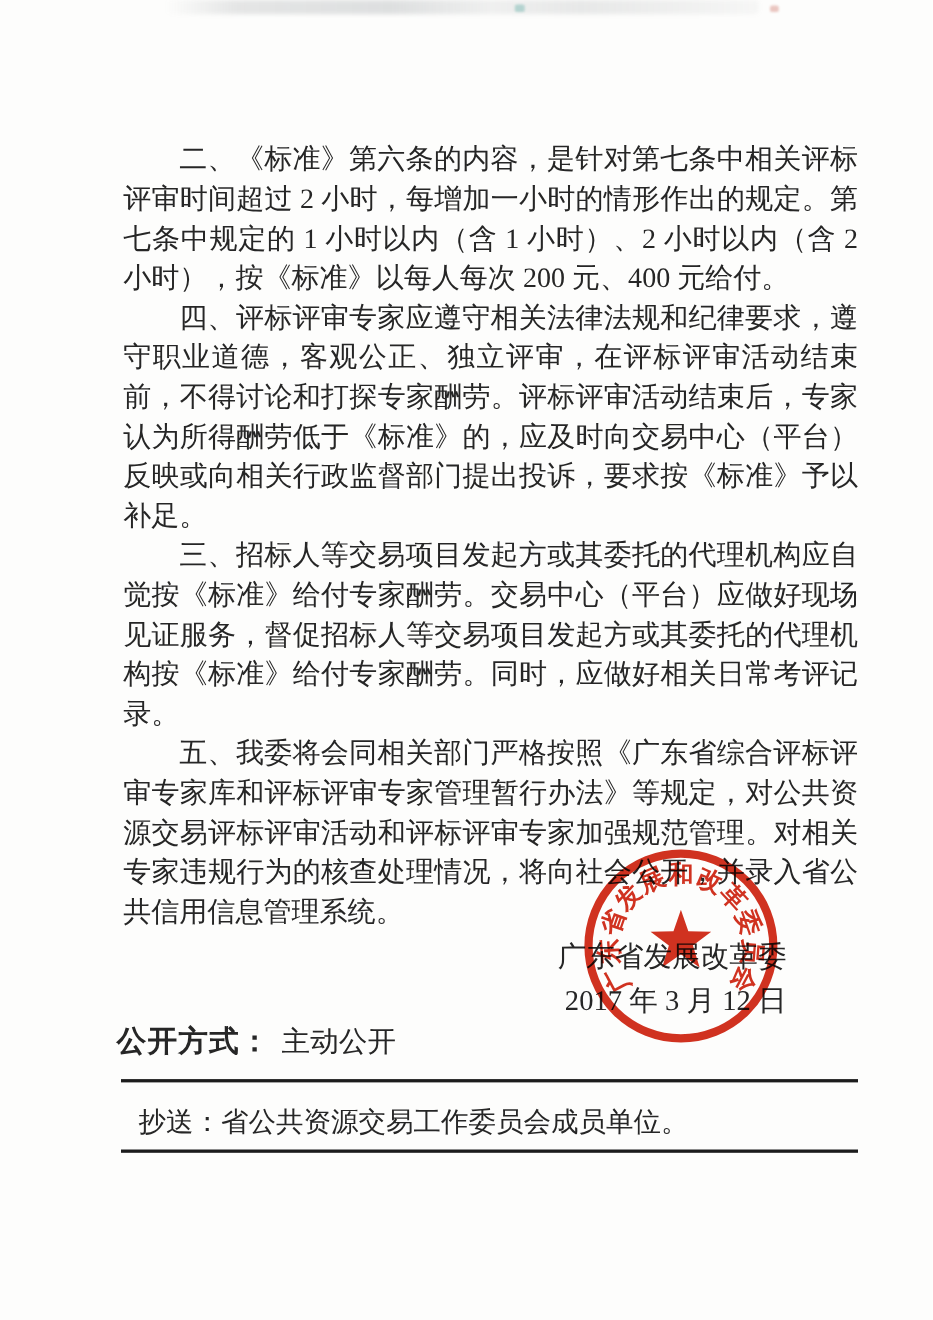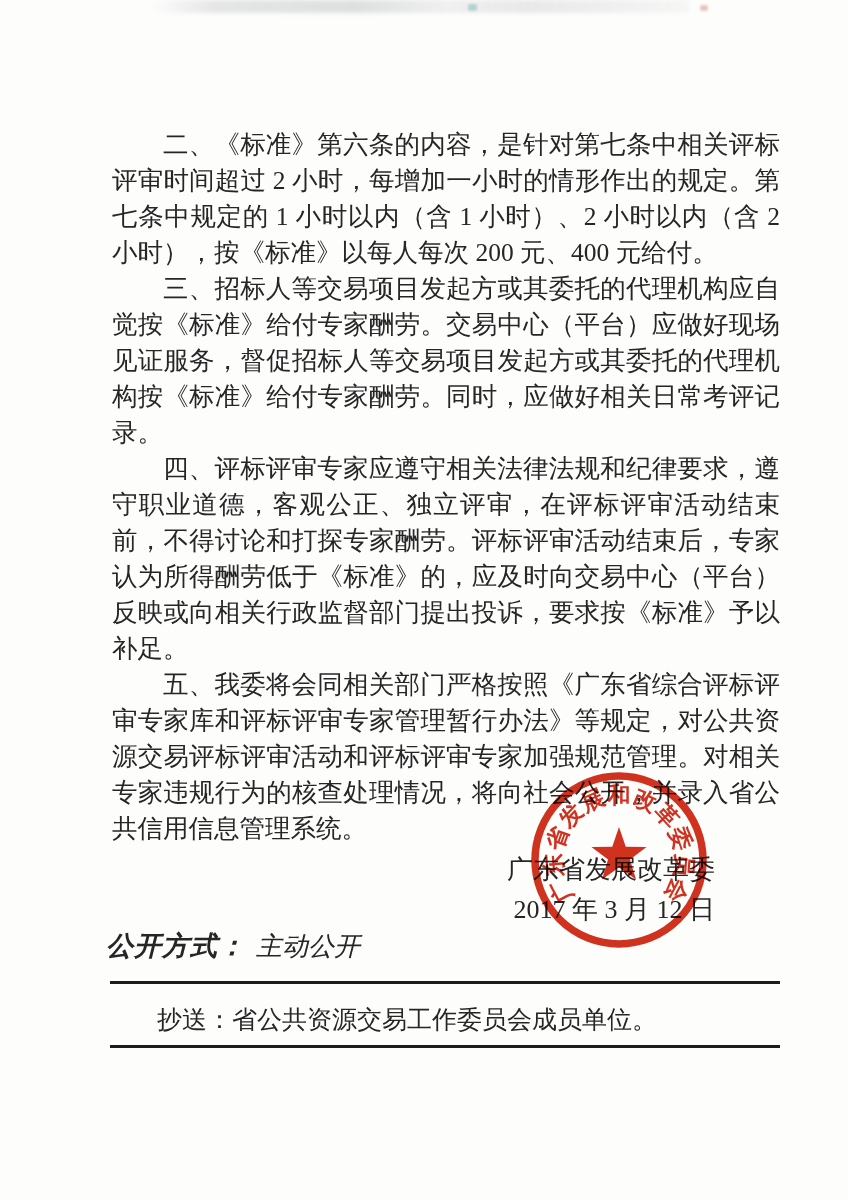--- a/index.html
+++ b/index.html
@@ -72,21 +72,20 @@
     width: 190px; height: 192px;
     mix-blend-mode: multiply;
     opacity: 0.93;
   }
 
   .publicity-row {
     position: absolute;
     left: 106px; top: 928px;
     font-size: 27px;
     white-space: nowrap;
-    font-style: italic;
   }
   .publicity-label {
     font-family: "Liberation Sans", "DejaVu Sans", sans-serif;
     font-weight: 700;
     letter-spacing: 1px;
   }
   .publicity-value {
     margin-left: 10px;
     font-size: 26px;
   }
@@ -100,21 +99,20 @@
     border: none;
   }
   .rule-1 { top: 981px; }
   .rule-2 { top: 1045px; }
 
   .cc-row {
     position: absolute;
     left: 126px; top: 1003px;
     font-size: 25px;
     white-space: nowrap;
-    margin-left: 31px;
   }
 
   .footer-row {
     position: absolute;
     left: 126px; top: 1062px;
     width: 656px;
     display: flex;
     justify-content: space-between;
     font-size: 25px;
   }
@@ -124,22 +122,22 @@
 <body>
 
 <div class="page">
 
   <div class="scan-artifact"></div>
   <div class="speck-teal"></div>
   <div class="speck-red"></div>
 
   <main class="body-text">
     <p>二、《标准》第六条的内容，是针对第七条中相关评标评审时间超过 2 小时，每增加一小时的情形作出的规定。第七条中规定的 1 小时以内（含 1 小时）、2 小时以内（含 2 小时），按《标准》以每人每次 200 元、400 元给付。</p>
+    <p>四、评标评审专家应遵守相关法律法规和纪律要求，遵守职业道德，客观公正、独立评审，在评标评审活动结束前，不得讨论和打探专家酬劳。评标评审活动结束后，专家认为所得酬劳低于《标准》的，应及时向交易中心（平台）反映或向相关行政监督部门提出投诉，要求按《标准》予以补足。</p>
     <p>三、招标人等交易项目发起方或其委托的代理机构应自觉按《标准》给付专家酬劳。交易中心（平台）应做好现场见证服务，督促招标人等交易项目发起方或其委托的代理机构按《标准》给付专家酬劳。同时，应做好相关日常考评记录。</p>
-    <p>四、评标评审专家应遵守相关法律法规和纪律要求，遵守职业道德，客观公正、独立评审，在评标评审活动结束前，不得讨论和打探专家酬劳。评标评审活动结束后，专家认为所得酬劳低于《标准》的，应及时向交易中心（平台）反映或向相关行政监督部门提出投诉，要求按《标准》予以补足。</p>
     <p>五、我委将会同相关部门严格按照《广东省综合评标评审专家库和评标评审专家管理暂行办法》等规定，对公共资源交易评标评审活动和评标评审专家加强规范管理。对相关专家违规行为的核查处理情况，将向社会公开，并录入省公共信用信息管理系统。</p>
   </main>
 
   <div class="signature-block">
     <div class="sig-line">广东省发展改革委</div>
     <div class="sig-line">2017 年 3 月 12 日</div>
   </div>
 
   <svg class="seal-svg" viewBox="0 0 190 190" xmlns="http://www.w3.org/2000/svg" aria-hidden="true">
       <circle cx="95" cy="95" r="84" fill="none" stroke="#cf220f" stroke-width="7.5"></circle>

